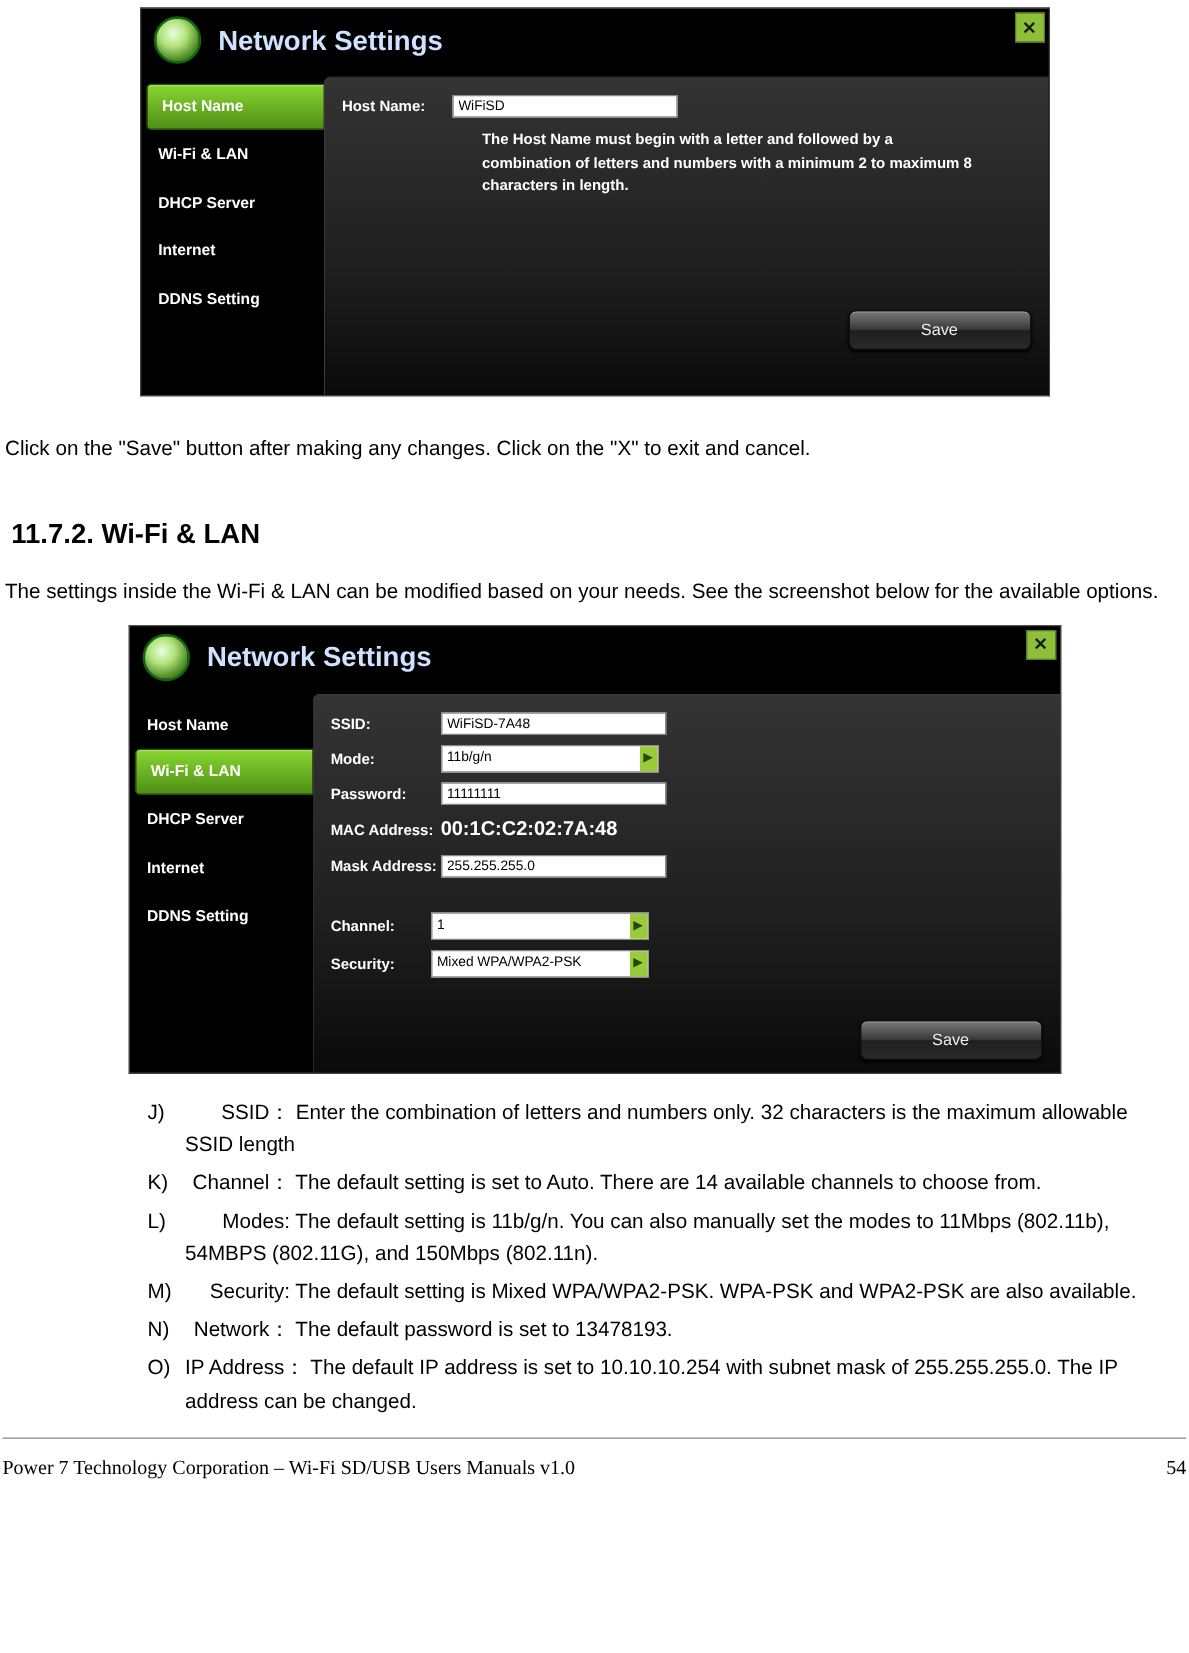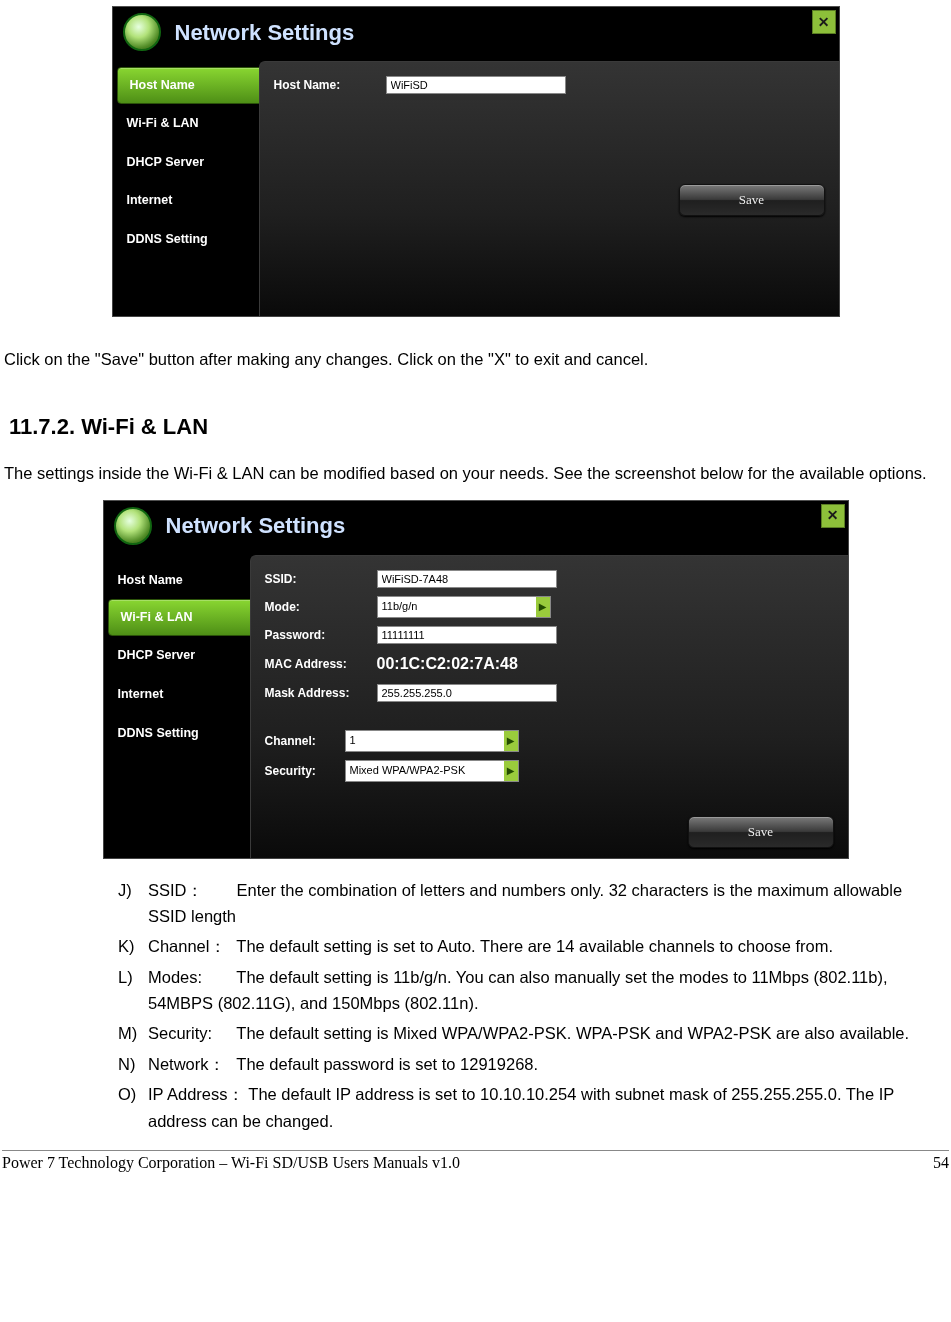--- a/index.html
+++ b/index.html
@@ -70,21 +70,21 @@
     border-top: 1px solid #3a3a3a;
     border-radius: 6px 0 0 0;
     padding: 14px 14px 10px 14px;
     font-size: 12px;
     position: relative;
     min-height: 230px;
   }
   .panel2 { min-height: 260px; }
 
   .form-row { display: flex; align-items: center; margin-bottom: 8px; }
-  .form-label { width: 112px; font-weight: bold; font-size: 12px; }
+  .form-label { width: 88px; font-weight: bold; font-size: 12px; }
   .form-input {
     background: #fff; color: #000; border: 1px solid #888;
     font-size: 11px; padding: 0 4px; width: 170px; height: 16px;
   }
   .form-static { font-size: 16px; font-weight: bold; }
 
   .select-box {
     display: inline-flex; align-items: center; justify-content: space-between;
     background: #fff; color: #000; font-size: 11px;
     width: 168px; height: 20px; border: 1px solid #888;
@@ -94,21 +94,21 @@
     width: 14px; height: 20px; background: #9acb3c;
     display: flex; align-items: center; justify-content: center;
     color: #234b00; font-size: 10px;
   }
 
   .note {
     font-size: 12px; font-weight: bold; line-height: 1.55;
     margin-top: 6px; margin-left: 112px; max-width: 400px;
   }
 
-  .save-row { text-align: right; margin-top: 26px; font-family: Liberation Serif, serif; }
+  .save-row { text-align: right; margin-top: 26px; }
   .save-btn {
     display: inline-block; width: 144px; height: 30px;
     background: linear-gradient(to bottom, #7a7a7a, #3a3a3a 48%, #1f1f1f 52%, #2a2a2a);
     border: 1px solid #111; border-radius: 6px;
     color: #eee; font-size: 13px; text-align: center; line-height: 30px;
     box-shadow: inset 0 1px 0 rgba(255,255,255,0.25), 0 1px 2px #000;
     cursor: pointer;
   }
 
   .grid2 { display: flex; gap: 20px; flex-direction: column; }
@@ -118,26 +118,26 @@
   h2.sec { font-size: 22px; font-weight: bold; margin: 38px 0 18px 9px; }
   .para2 { margin: 0 4px 0 4px; }
 
   .list {
     margin: 18px 8px 0 118px;
     font-family: Arial, Helvetica, sans-serif;
   }
   .list .li { display: flex; margin-bottom: 4px; line-height: 1.6; }
   .list .mk { width: 30px; flex-shrink: 0; }
   .list .tx { flex: 1; }
-  .list .lbl { display: inline-block; min-width: 84px; }
+  .list .lbl { display: inline-block; min-width: 84px; text-align: right; }
 
   .footer {
     border-top: 1px solid #888;
     margin: 16px 2px 8px 2px;
-    padding-top: 0;
+    padding-top: 12px;
     display: flex; justify-content: space-between;
     font-family: "Times New Roman", serif;
     font-size: 16px;
   }
 </style>
 </head>
 <body>
 
 <div class="page">
 
@@ -154,20 +154,21 @@
           <div class="side-item">Wi-Fi &amp; LAN</div>
           <div class="side-item">DHCP Server</div>
           <div class="side-item">Internet</div>
           <div class="side-item">DDNS Setting</div>
         </div>
         <div class="panel">
           <div class="form-row">
             <div class="form-label">Host Name:</div>
             <input class="form-input" value="WiFiSD" style="">
           </div>
+          <div class="note">The Host Name must begin with a letter and followed by a combination of letters and numbers with a minimum 2 to maximum 8 characters in length.</div>
           <div class="save-row" style="margin-top:90px;">
             <div class="save-btn">Save</div>
           </div>
         </div>
       </div>
     </div>
   </div>
 
   <p class="para">Click on the "Save" button after making any changes.   Click on the "X" to exit and cancel.</p>
 
@@ -254,21 +255,21 @@
     <div class="li">
         <div class="mk">L)</div>
         <div class="tx"><span class="lbl">Modes:</span> <span>The default setting is 11b/g/n.   You can also manually set the modes to 11Mbps (802.11b), 54MBPS (802.11G), and 150Mbps (802.11n).</span></div>
       </div>
     <div class="li">
         <div class="mk">M)</div>
         <div class="tx"><span class="lbl">Security:</span> <span>The default setting is Mixed WPA/WPA2-PSK. WPA-PSK and WPA2-PSK are also available.</span></div>
       </div>
     <div class="li">
         <div class="mk">N)</div>
-        <div class="tx"><span class="lbl">Network：</span> <span>The default password is set to 12919268.</span></div>
+        <div class="tx"><span class="lbl">Network：</span> <span>The default password is set to 13478193.</span></div>
       </div>
     <div class="li">
         <div class="mk">O)</div>
         <div class="tx"><span class="lbl">IP Address：</span> <span>The default IP address is set to 10.10.10.254 with subnet mask of 255.255.255.0.   The IP address can be changed.</span></div>
       </div>
   </div>
 
   <div class="footer">
     <span>Power 7 Technology Corporation – Wi-Fi SD/USB Users Manuals v1.0</span>
     <span>54</span>

